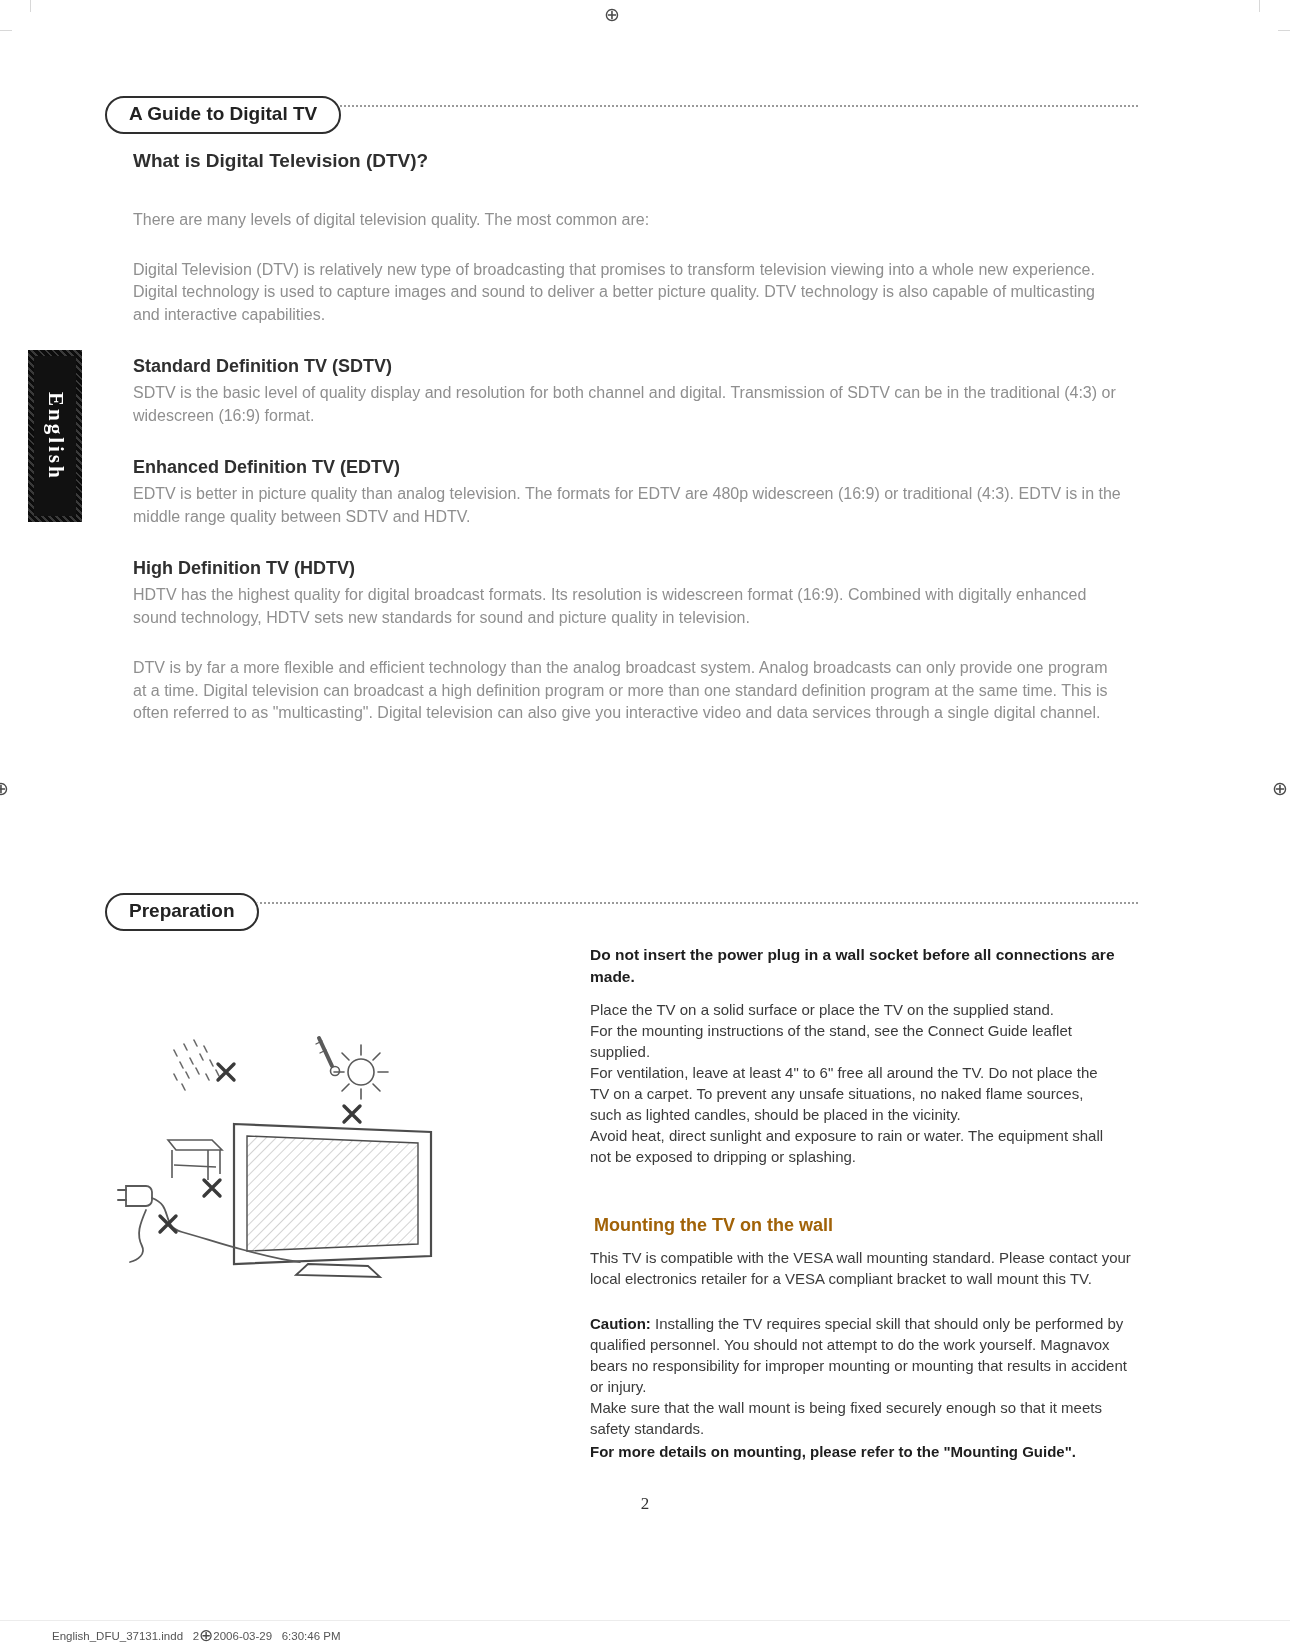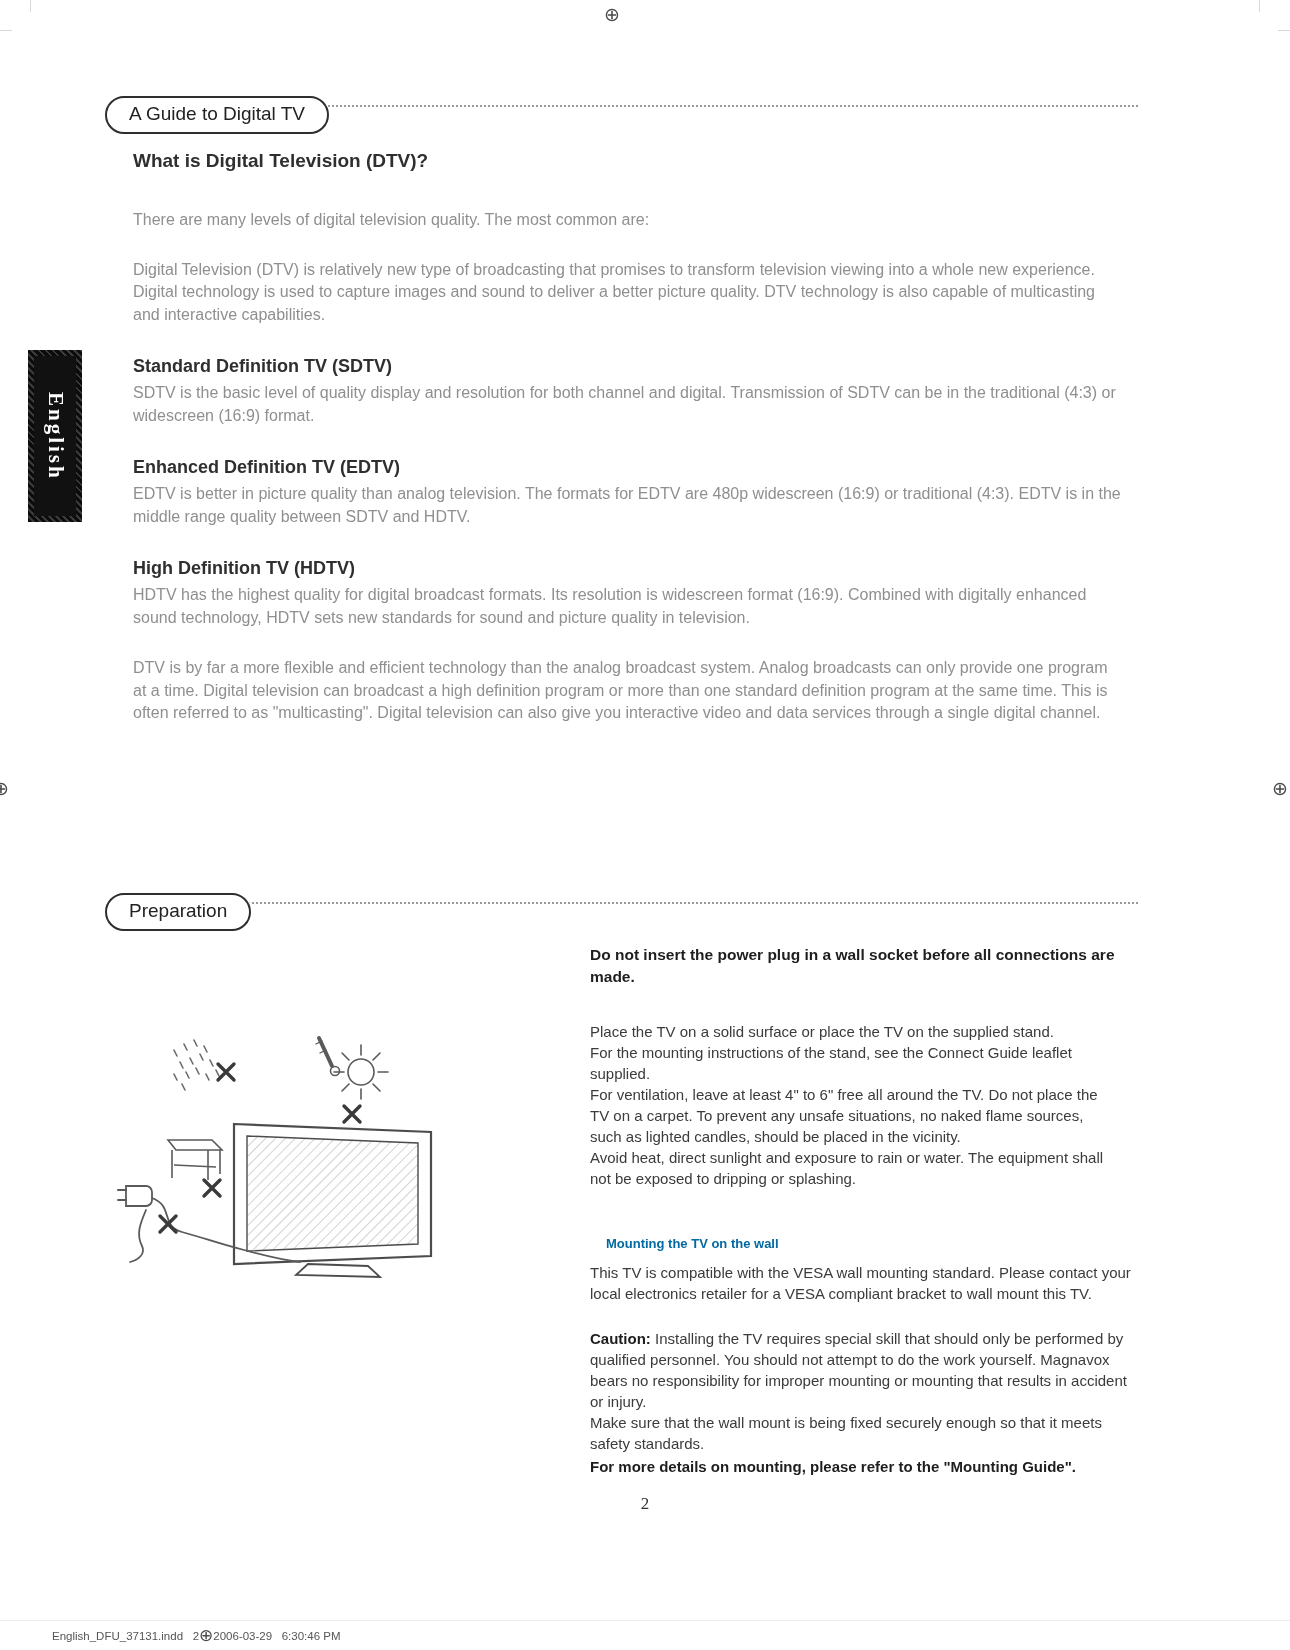--- a/index.html
+++ b/index.html
@@ -38,21 +38,21 @@
     border-top: 2px dotted #9a9a9a;
   }
   .badge {
     position: relative;
     display: inline-block;
     background: #ffffff;
     border: 2px solid #2e2e2e;
     border-radius: 999px;
     padding: 5px 22px 7px 22px;
     font-size: 19px;
-    font-weight: normal;
+    font-weight: bold;
     color: #222222;
     box-shadow: 0 0 0 1px #ffffff;
   }
 
   
   .content1 {
     position: absolute;
     left: 133px;
     top: 148px;
     width: 990px;
@@ -89,24 +89,24 @@
 
   
   .illustration { position: absolute; left: 116px; top: 1020px; width: 325px; }
   .col-right {
     position: absolute;
     left: 590px; top: 944px; width: 542px;
     color: #3b3b3b;
     font-size: 15px;
     line-height: 1.4;
   }
-  .col-right .warning { font-weight: bold; color: #1e1e1e; font-size: 15.5px; margin: 0 0 34px 0; }
+  .col-right .warning { font-weight: bold; color: #1e1e1e; font-size: 15.5px; margin: 0 0 12px 0; }
   .col-right .preline { white-space: pre-line; }
   .col-right .placement { margin: 0 16px 46px 0; }
-  .col-right h4 { font-size: 13px; color: #0369a1; margin: 0 0 8px 16px; }
+  .col-right h4 { font-size: 18px; color: #a16207; margin: 0 0 8px 4px; }
   .col-right .mounting { margin: 0 0 24px 0; }
   .col-right .caution { margin: 0 0 2px 0; }
   .col-right .caution strong { color: #1e1e1e; }
   .col-right .more { font-weight: bold; color: #1e1e1e; font-size: 15px; }
 
   .pagenum {
     position: absolute; left: 0; right: 0; top: 1494px;
     text-align: center;
     font-family: "Liberation Serif", serif;
     font-size: 17px; color: #333333;

